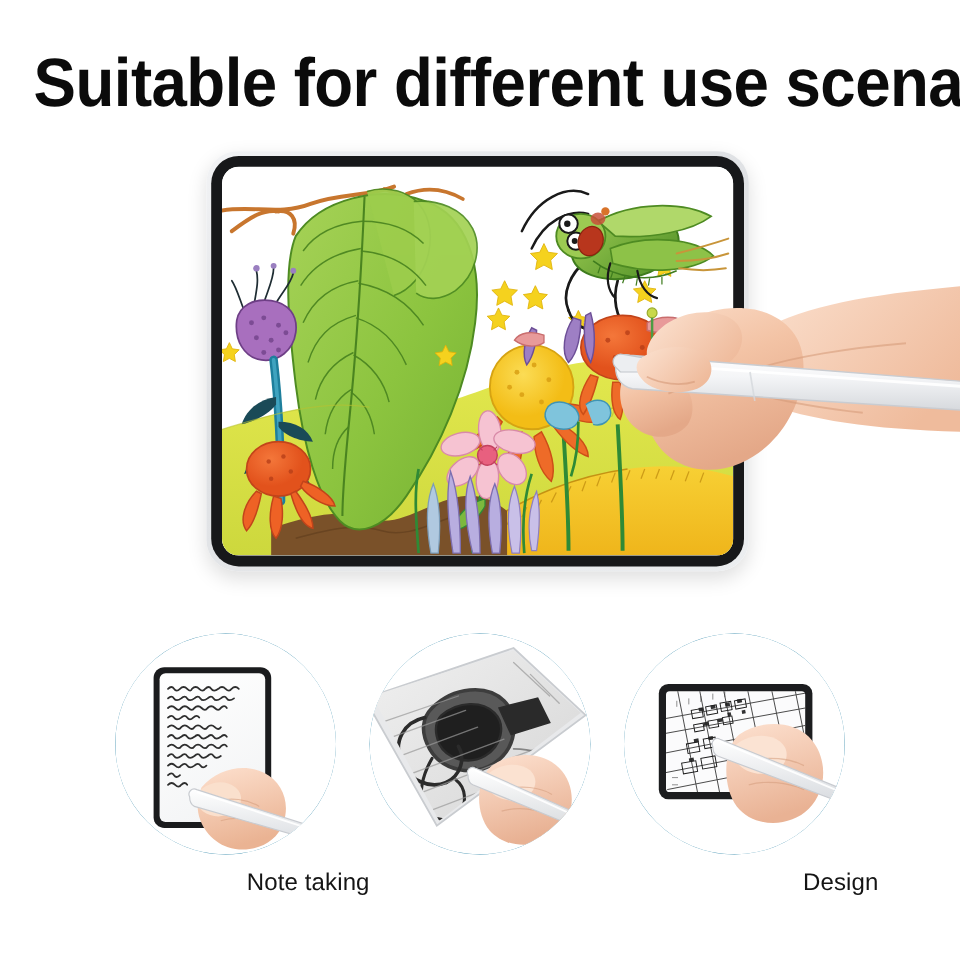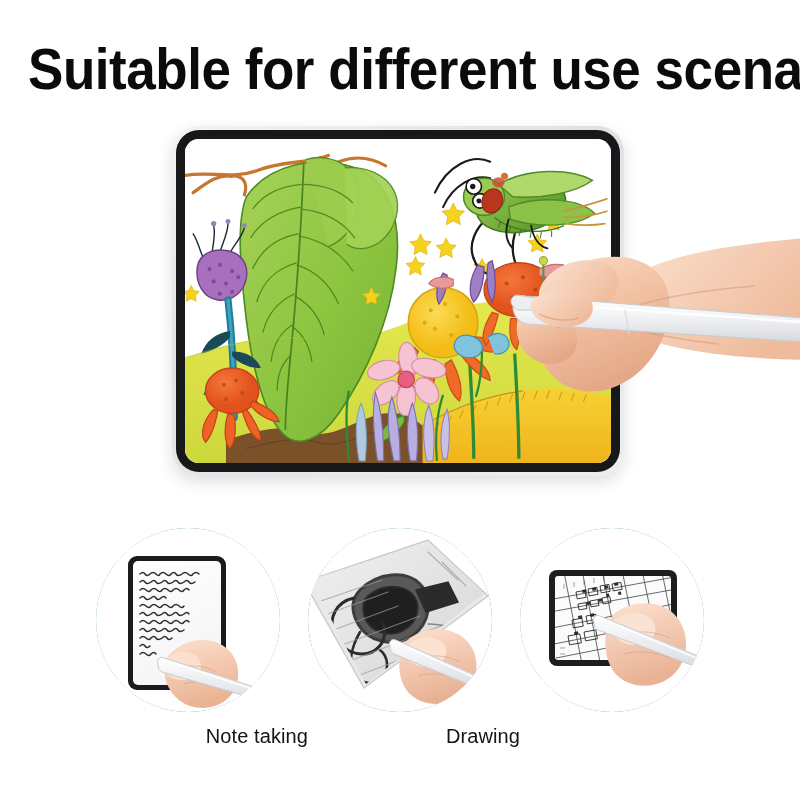--- a/index.html
+++ b/index.html
@@ -650,21 +650,20 @@
           <path d="M96 120 C 106 108 124 106 134 114 C 142 122 138 134 126 138 C 112 142 96 134 96 120 Z" fill="#fbe2d1"></path>
           <g fill="none" stroke="#d49c7c" stroke-width="1" opacity="0.55">
             <path d="M112 130 C 126 126 142 128 152 134"></path>
             <path d="M110 148 C 124 144 140 146 152 152"></path>
           </g>
 
           <path d="M82 118 C 80 114 84 110 88 112 L178 152 L174 162 L86 126 C 82 124 82 120 82 118 Z" fill="url(#dr-pen)" stroke="#c8cbd0" stroke-width="1"></path>
           <path d="M88 114 L176 154" stroke="#ffffff" stroke-width="1.6" opacity="0.9" fill="none"></path>
         </svg>
       </div>
-      <div class="thumb-label">Drawing</div>
     </div>
 
     <div class="thumb t2">
       <div class="thumb-ring"></div>
       <div class="thumb-inner">
         <svg viewBox="0 0 184 184">
           <defs>
             <linearGradient id="ds-skin" x1="0" y1="0" x2="0.3" y2="1">
               <stop offset="0%" stop-color="#fde1d0"></stop>
               <stop offset="100%" stop-color="#e9b294"></stop>
@@ -744,16 +743,17 @@
           <path d="M90 96 C 100 84 120 82 130 90 C 140 98 136 112 122 116 C 106 120 90 110 90 96 Z" fill="#fbe3d3"></path>
           <g fill="none" stroke="#d49c7c" stroke-width="1" opacity="0.55">
             <path d="M106 106 C 120 102 138 104 150 110"></path>
             <path d="M104 126 C 118 122 136 124 150 130"></path>
           </g>
 
           <path d="M74 94 C 72 90 76 86 80 88 L178 128 L174 138 L78 102 C 74 100 74 96 74 94 Z" fill="url(#ds-pen)" stroke="#c8cbd0" stroke-width="1"></path>
           <path d="M80 90 L176 130" stroke="#ffffff" stroke-width="1.6" opacity="0.9" fill="none"></path>
         </svg>
       </div>
+      <div class="thumb-label">Design</div>
     </div>
 
   </div>
 </div>
 
 </body></html>

